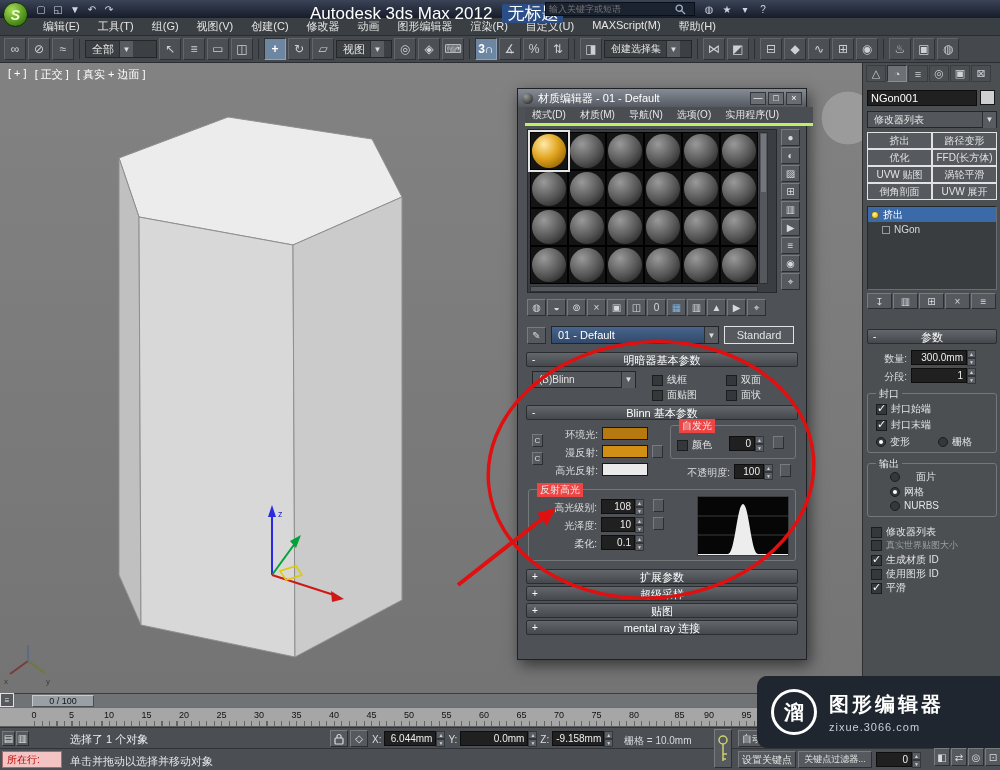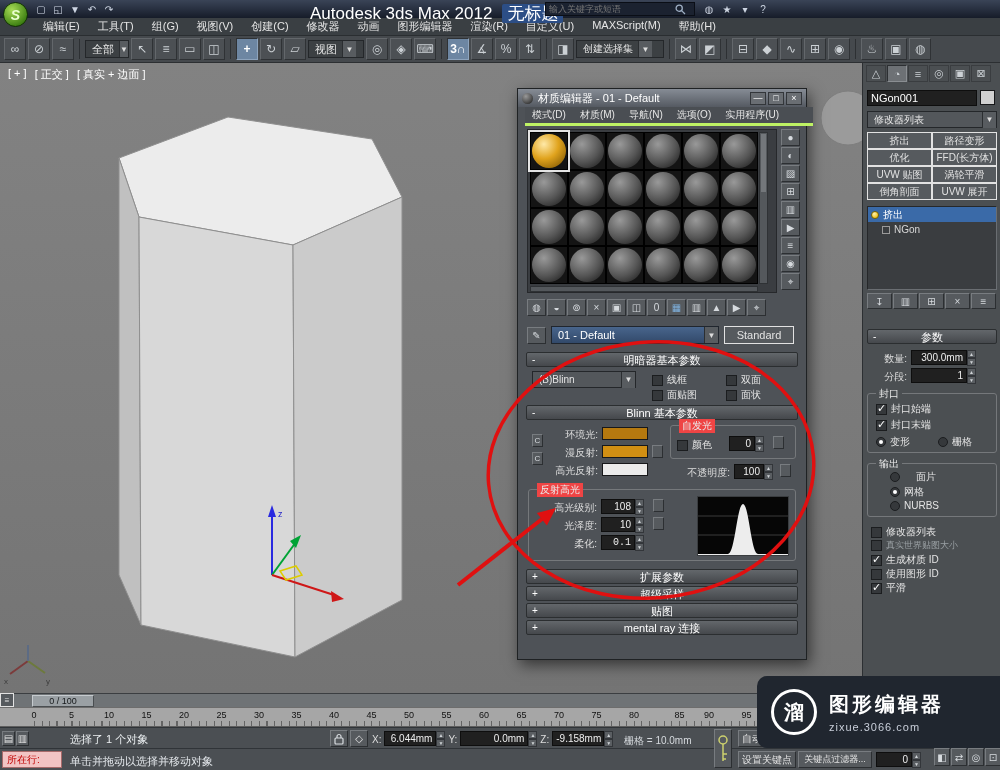--- a/index.html
+++ b/index.html
@@ -141,21 +141,21 @@
         <span class="menu-item">MAXScript(M)</span>
         <span class="menu-item">帮助(H)</span>
       </span>
     </div>
 
   <div id="toolbar">
     <span class="tbtn">∞</span>
     <span class="tbtn">⊘</span>
     <span class="tbtn">≈</span>
     <span class="sep"></span>
-    <span class="dd" style="width:44px;">
+    <span class="dd" style="width:72px;">
         <span>全部</span>
         <span class="ddarrow">▼</span>
       </span>
     <span class="tbtn">↖</span>
     <span class="tbtn">≡</span>
     <span class="tbtn">▭</span>
     <span class="tbtn">◫</span>
     <span class="sep"></span>
     <span class="tbtn active" style="font-weight:bold;">+</span>
     <span class="tbtn">↻</span>
@@ -441,21 +441,21 @@
       <span class="spin" style="position:absolute;left:72px;top:27px;">
           <span class="tfield" style="width:34px;text-align:right;">10</span>
           <span class="arrows">
             <span>▲</span>
             <span>▼</span>
           </span>
         </span>
       <span class="mbtn" style="position:absolute;left:124px;top:27px;width:11px;height:13px;"></span>
       <span style="position:absolute;left:4px;top:47px;width:64px;text-align:right;font-size:10px;">柔化:</span>
       <span class="spin" style="position:absolute;left:72px;top:45px;">
-          <span class="tfield" style="width:34px;text-align:right;font-family:Liberation Mono, monospace;">0.1</span>
+          <span class="tfield" style="width:34px;text-align:right;">0.1</span>
           <span class="arrows">
             <span>▲</span>
             <span>▼</span>
           </span>
         </span>
       <div id="curve-graph">
         <svg width="90" height="58" viewBox="0 0 90 58">
           <line x1="0" y1="19" x2="90" y2="19" stroke="#3a3a3a"></line>
           <line x1="0" y1="38" x2="90" y2="38" stroke="#3a3a3a"></line>
           <path d="M0,57 L30,57 C37,57 39,7 45,7 C51,7 53,57 60,57 L90,57 L90,58 L0,58 Z" fill="#ededed"></path>

